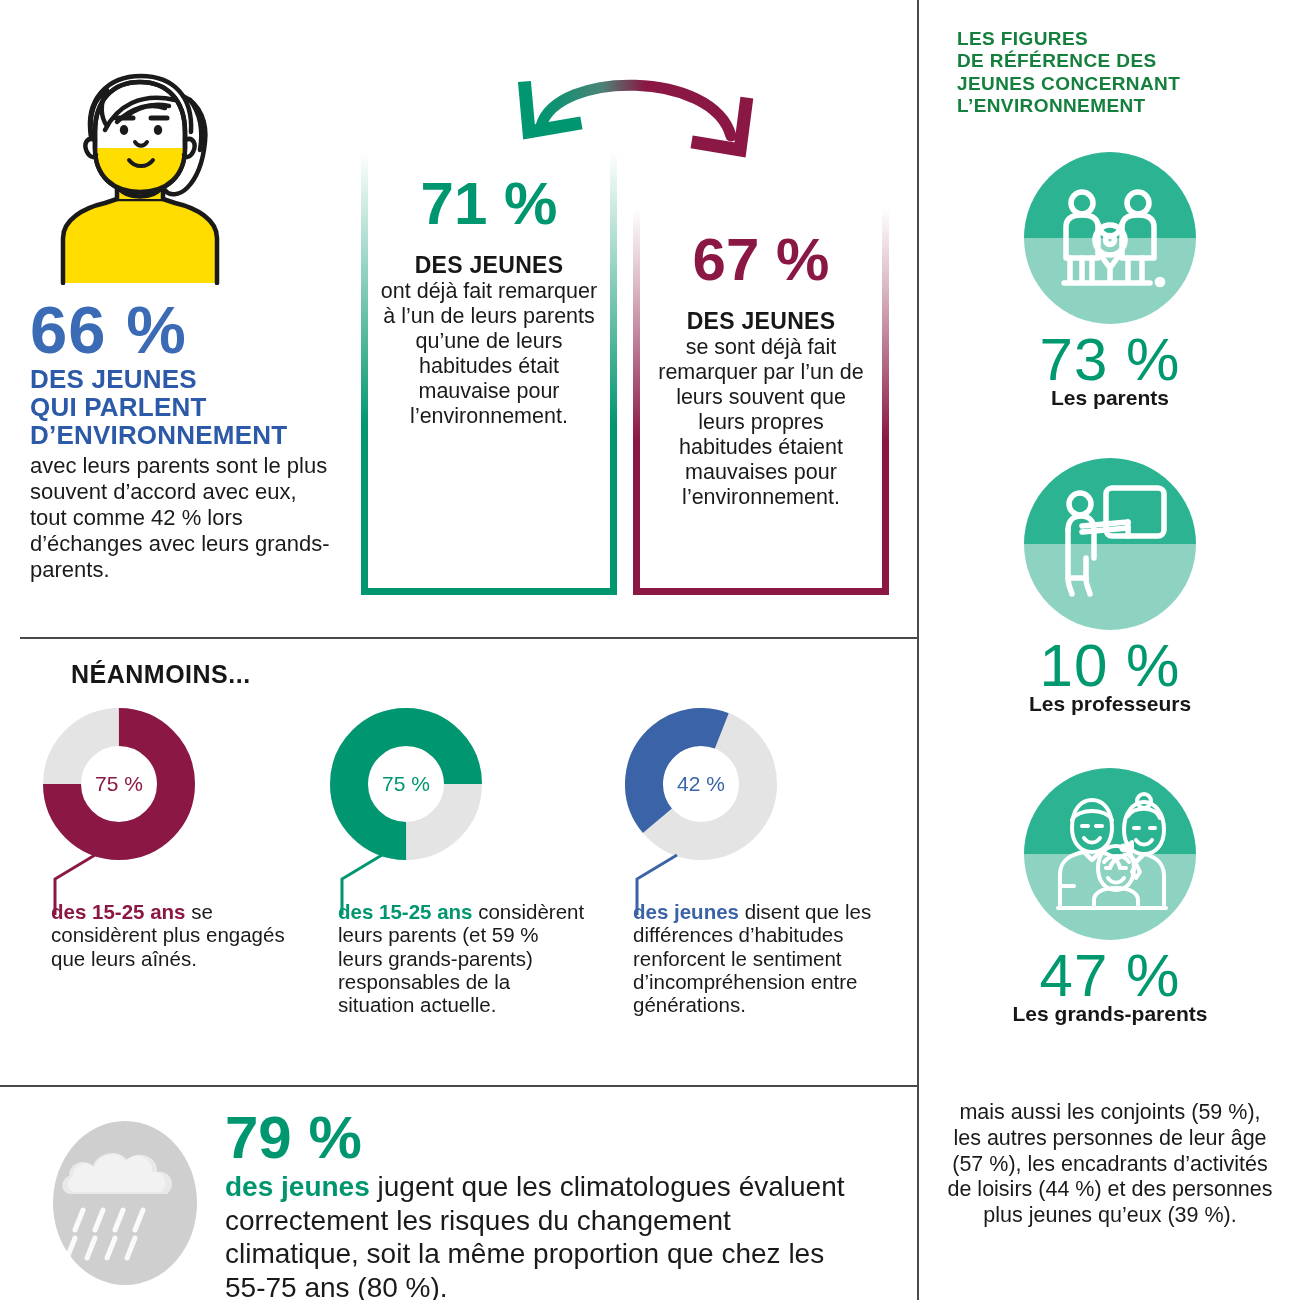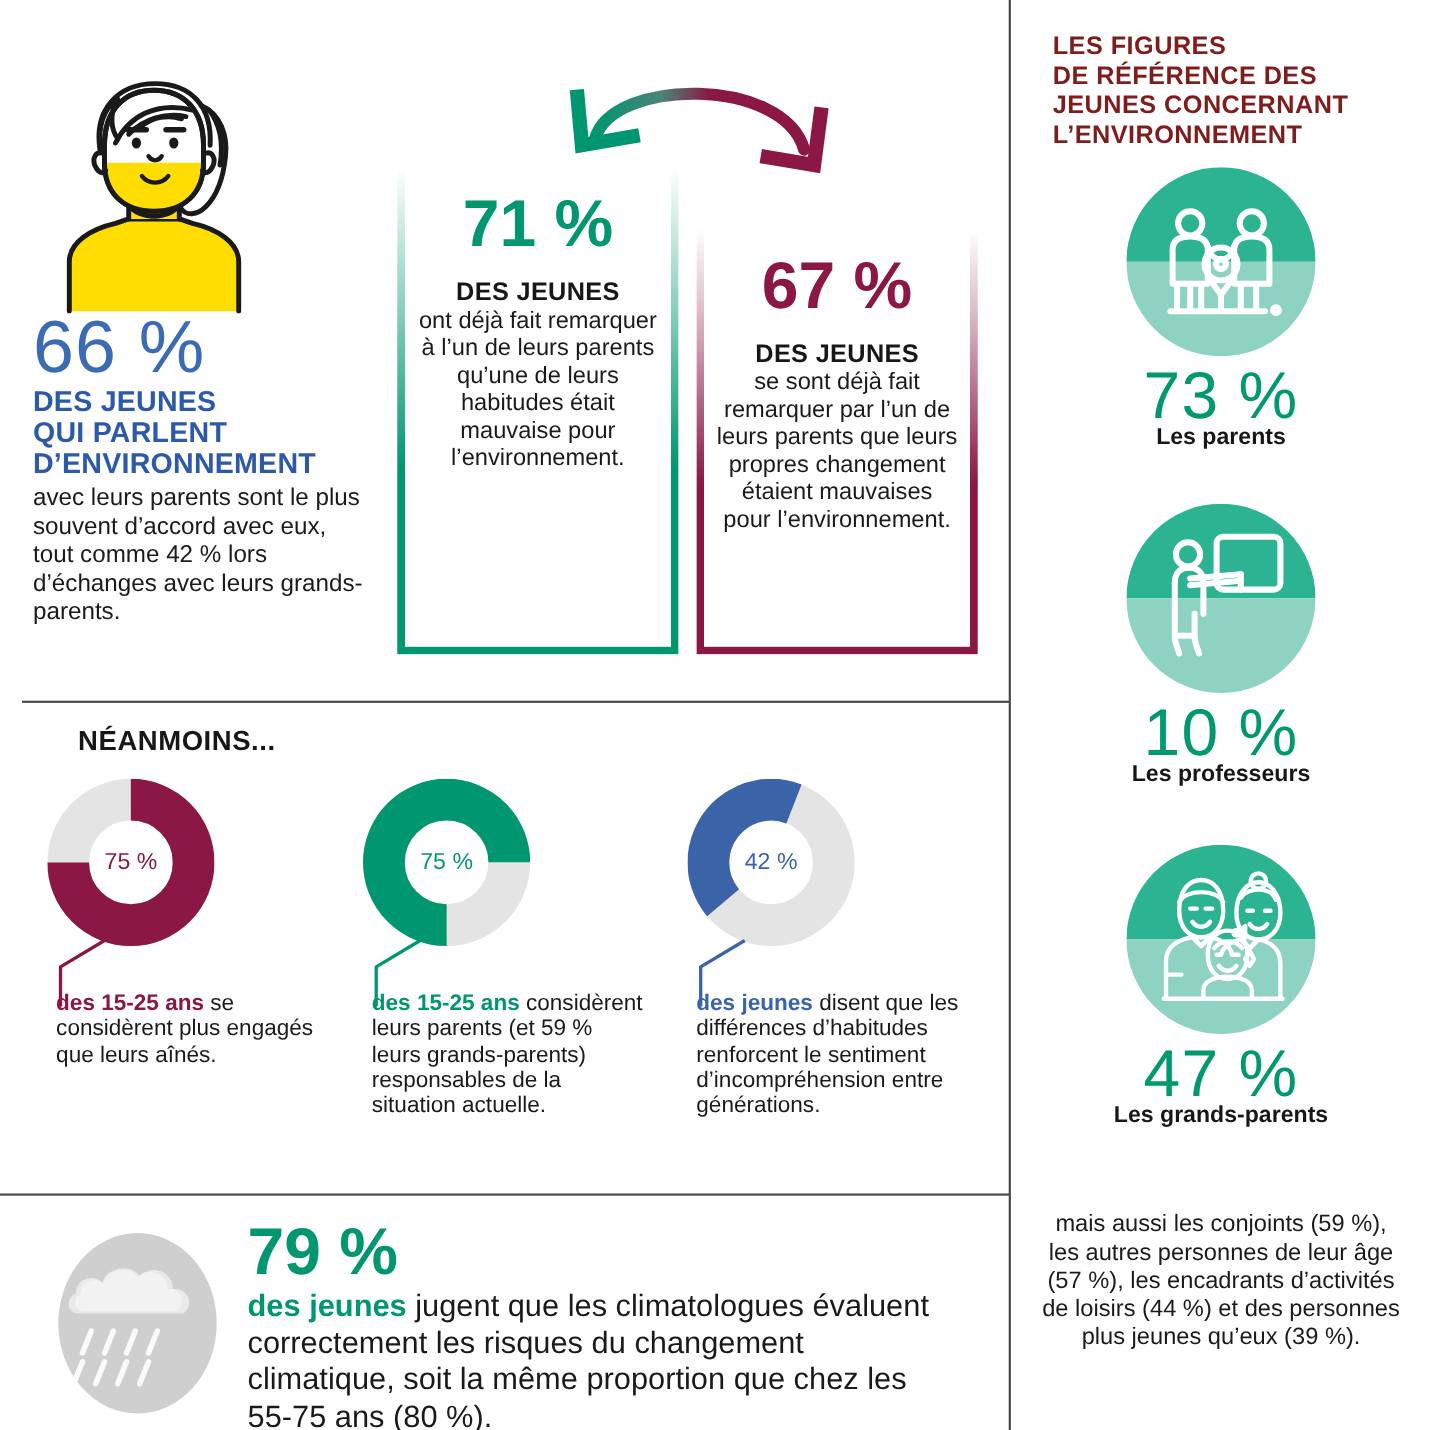--- a/index.html
+++ b/index.html
@@ -17,22 +17,22 @@
   .divider-v{position:absolute;width:2px;background:#4a4a4a;}
 
   
   #left-col{position:absolute;left:0;top:0;width:918px;height:1300px;}
   #right-col{position:absolute;left:920px;top:0;width:380px;height:1300px;}
 
   
   #hero{position:absolute;left:30px;top:70px;width:300px;}
   #girl-illustration{width:170px;height:215px;display:block;margin-left:25px;}
   #hero-pct{
-    font-size:67px;line-height:0.92;font-weight:400;color:#3B6BB5;
-    letter-spacing:1px;
+    font-size:67px;line-height:0.92;font-weight:700;color:#3B6BB5;
+    letter-spacing:1px;margin-top:14px;
   }
   #hero-head{
     font-size:26px;line-height:1.08;font-weight:bold;color:#2C5AA8;
     letter-spacing:0.2px;margin-top:4px;
   }
   #hero-body{
     font-size:22px;line-height:1.18;color:#1a1a1a;margin-top:4px;
   }
 
   
@@ -79,21 +79,21 @@
   
   #climate{position:absolute;left:0;top:1100px;width:918px;height:190px;}
   #cloud-icon{position:absolute;left:45px;top:18px;}
   #climate-text{position:absolute;left:225px;top:8px;width:640px;}
   #climate-pct{font-size:60px;font-weight:bold;color:#009670;line-height:1;}
   #climate-body{font-size:28px;line-height:1.2;color:#1a1a1a;margin-top:2px;}
   #climate-body b{color:#009670;font-weight:bold;}
 
   
   #rc-title{position:absolute;left:37px;top:28px;width:320px;
-    font-size:23px;line-height:1.18;font-weight:bold;letter-spacing:0.4px;color:#7f1d1d;}
+    font-size:19px;line-height:1.18;font-weight:bold;letter-spacing:0.4px;color:#15803d;}
   .ref-item{position:absolute;left:0;width:380px;text-align:center;}
   .ref-circle{display:block;margin:0 auto;}
   .ref-pct{font-size:60px;font-weight:300;color:#00996F;line-height:1;letter-spacing:1px;margin-top:6px;}
   .ref-label{font-size:21px;font-weight:bold;color:#171717;margin-top:-4px;}
   #rc-foot{position:absolute;left:25px;top:1100px;width:330px;text-align:center;
     font-size:21.5px;line-height:1.2;color:#1a1a1a;}
 </style>
 </head>
 <body>
 
@@ -173,21 +173,21 @@
         <div class="lead" style="margin-top:18px">DES JEUNES</div>
         <div class="body">ont déjà fait remarquer à l’un de leurs parents qu’une de leurs habitudes était mauvaise pour l’environnement.</div>
       </div>
     </div>
 
     <div class="statbox" id="box-red">
       <div class="edge"></div>
       <div class="inner">
         <div class="pct">67 %</div>
         <div class="lead" style="margin-top:18px">DES JEUNES</div>
-        <div class="body">se sont déjà fait remarquer par l’un de leurs parents que leurs propres changement étaient mauvaises pour l’environnement.</div>
+        <div class="body">se sont déjà fait remarquer par l’un de leurs souvent que leurs propres habitudes étaient mauvaises pour l’environnement.</div>
       </div>
     </div>
 
     <div id="neanmoins">
       <div id="neanmoins-title">NÉANMOINS...</div>
     </div>
 
     <div class="donut-group" id="donut-0" style="left:43px;">
       <svg class="donut-svg" width="152" height="152" viewBox="0 0 152 152">
         <circle cx="76" cy="76" r="57" fill="none" stroke="#E4E4E4" stroke-width="38"></circle>

